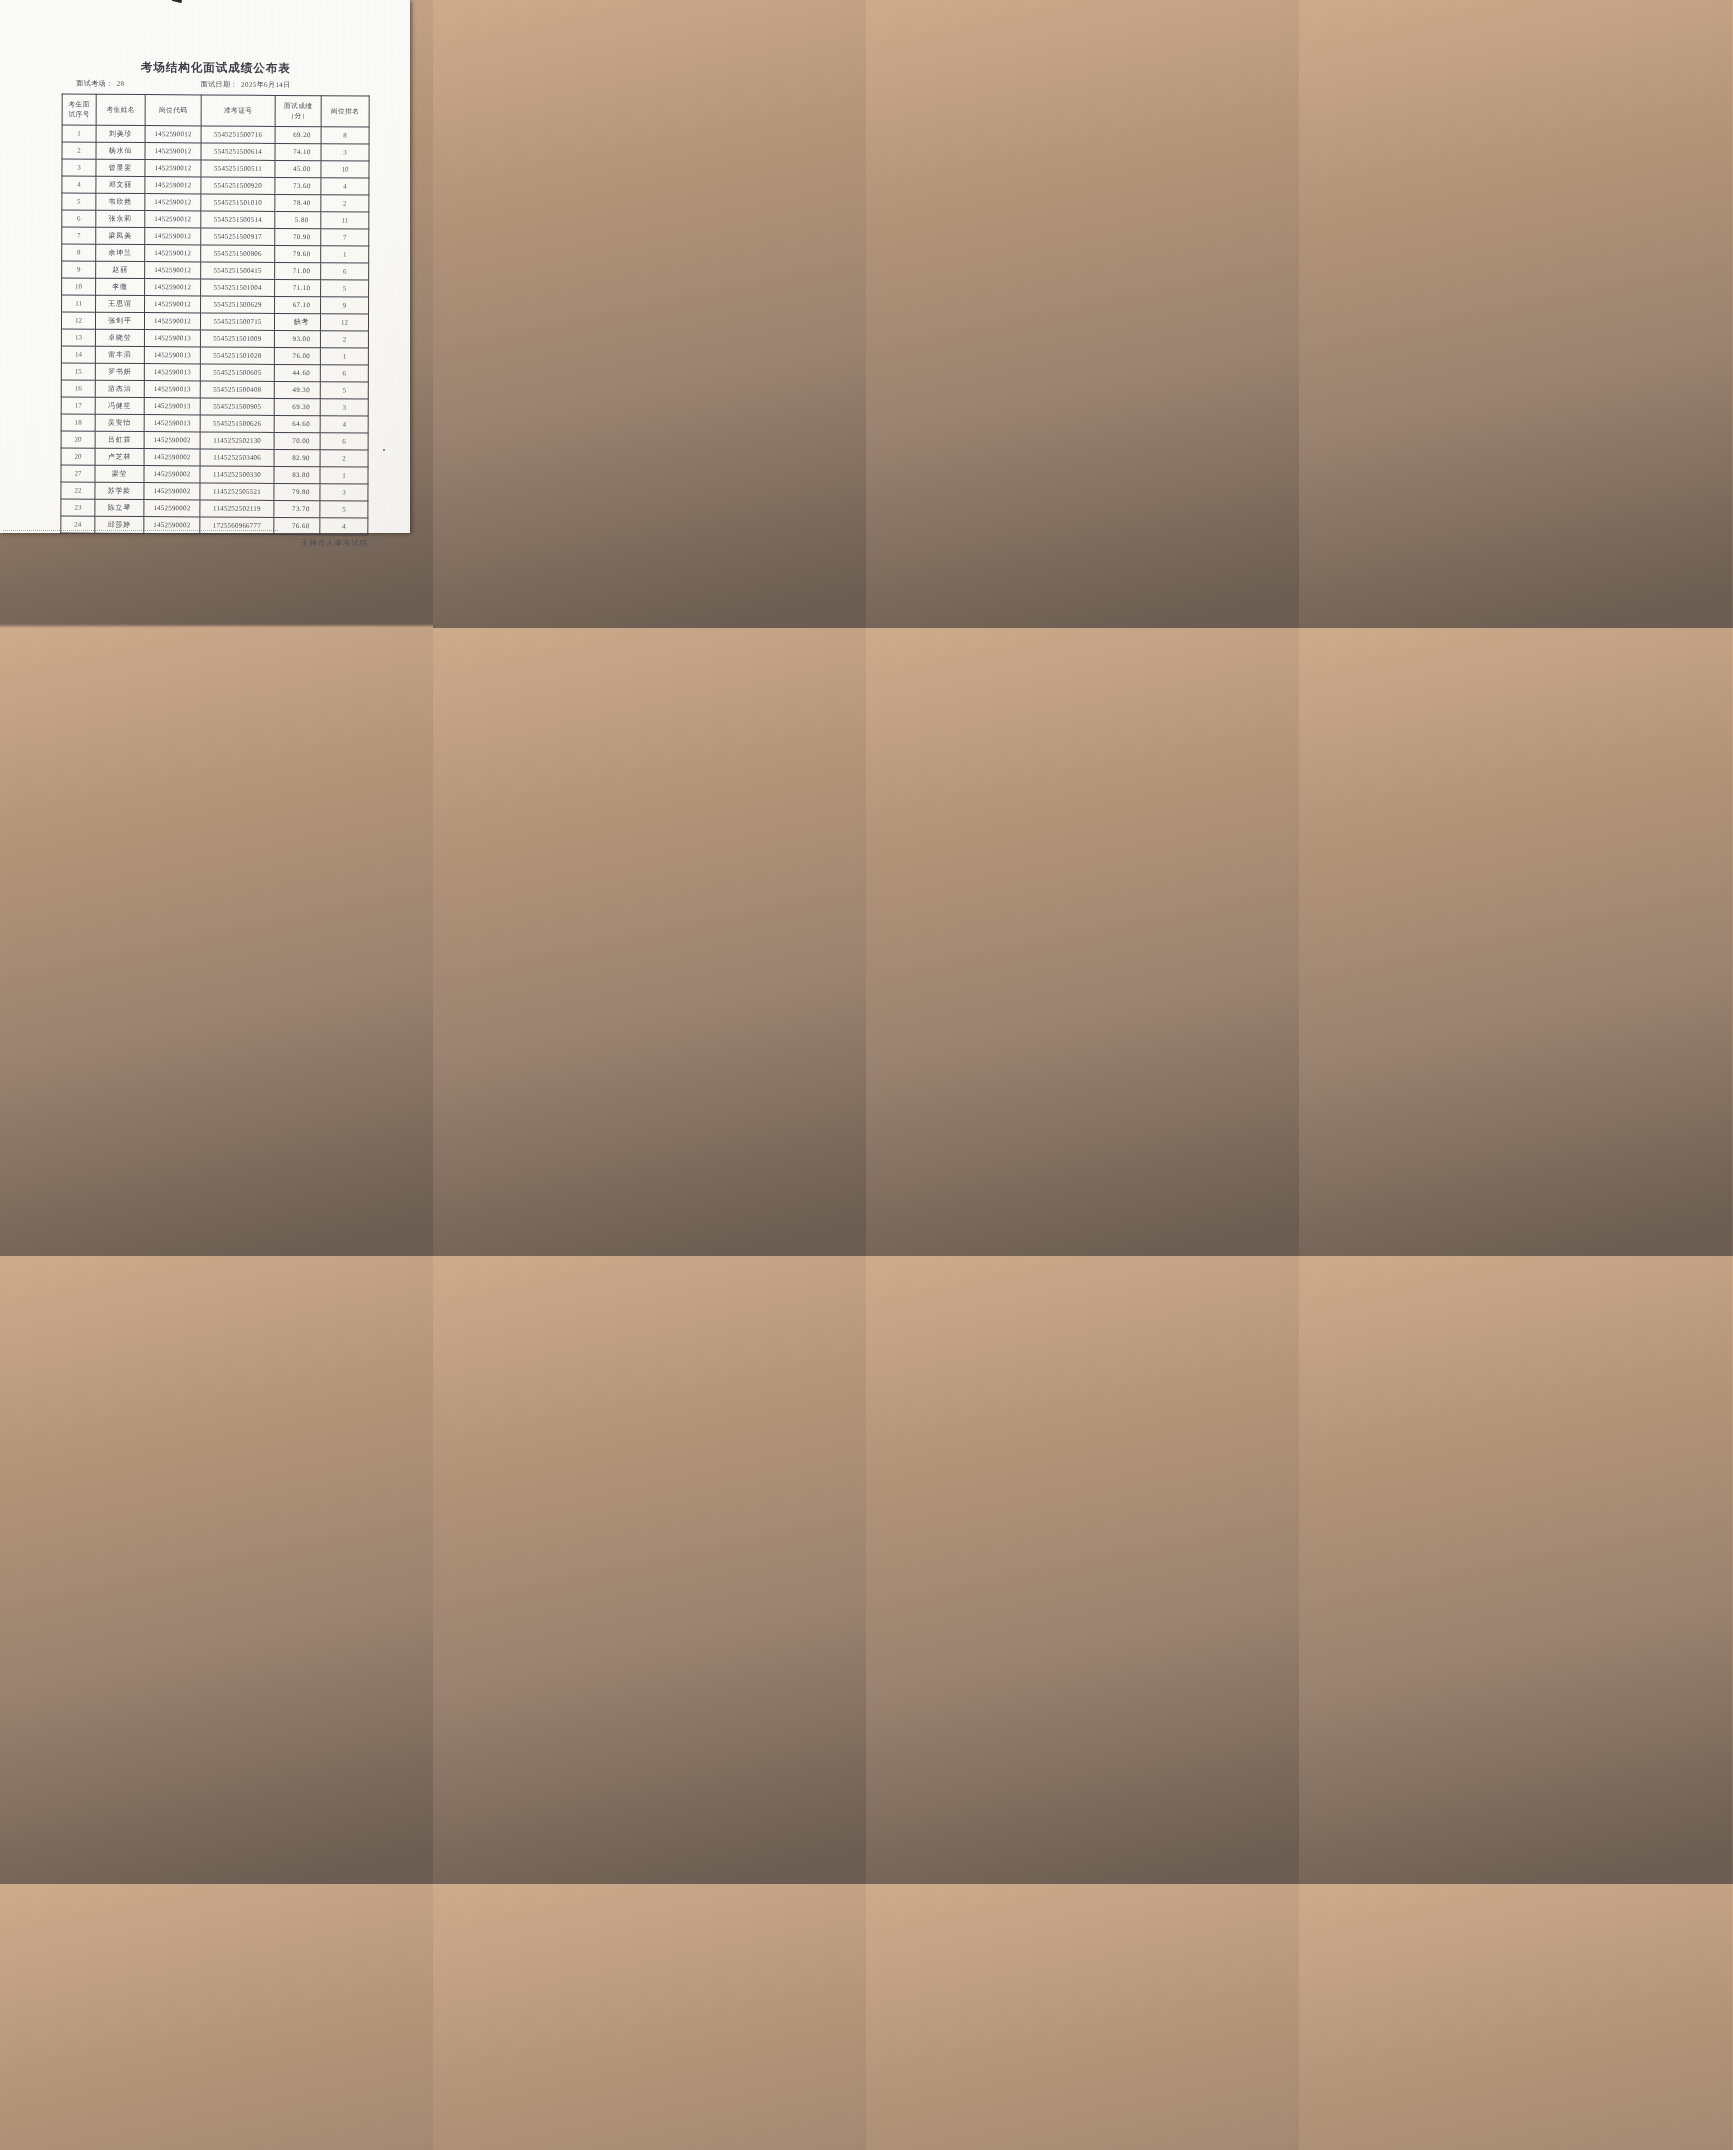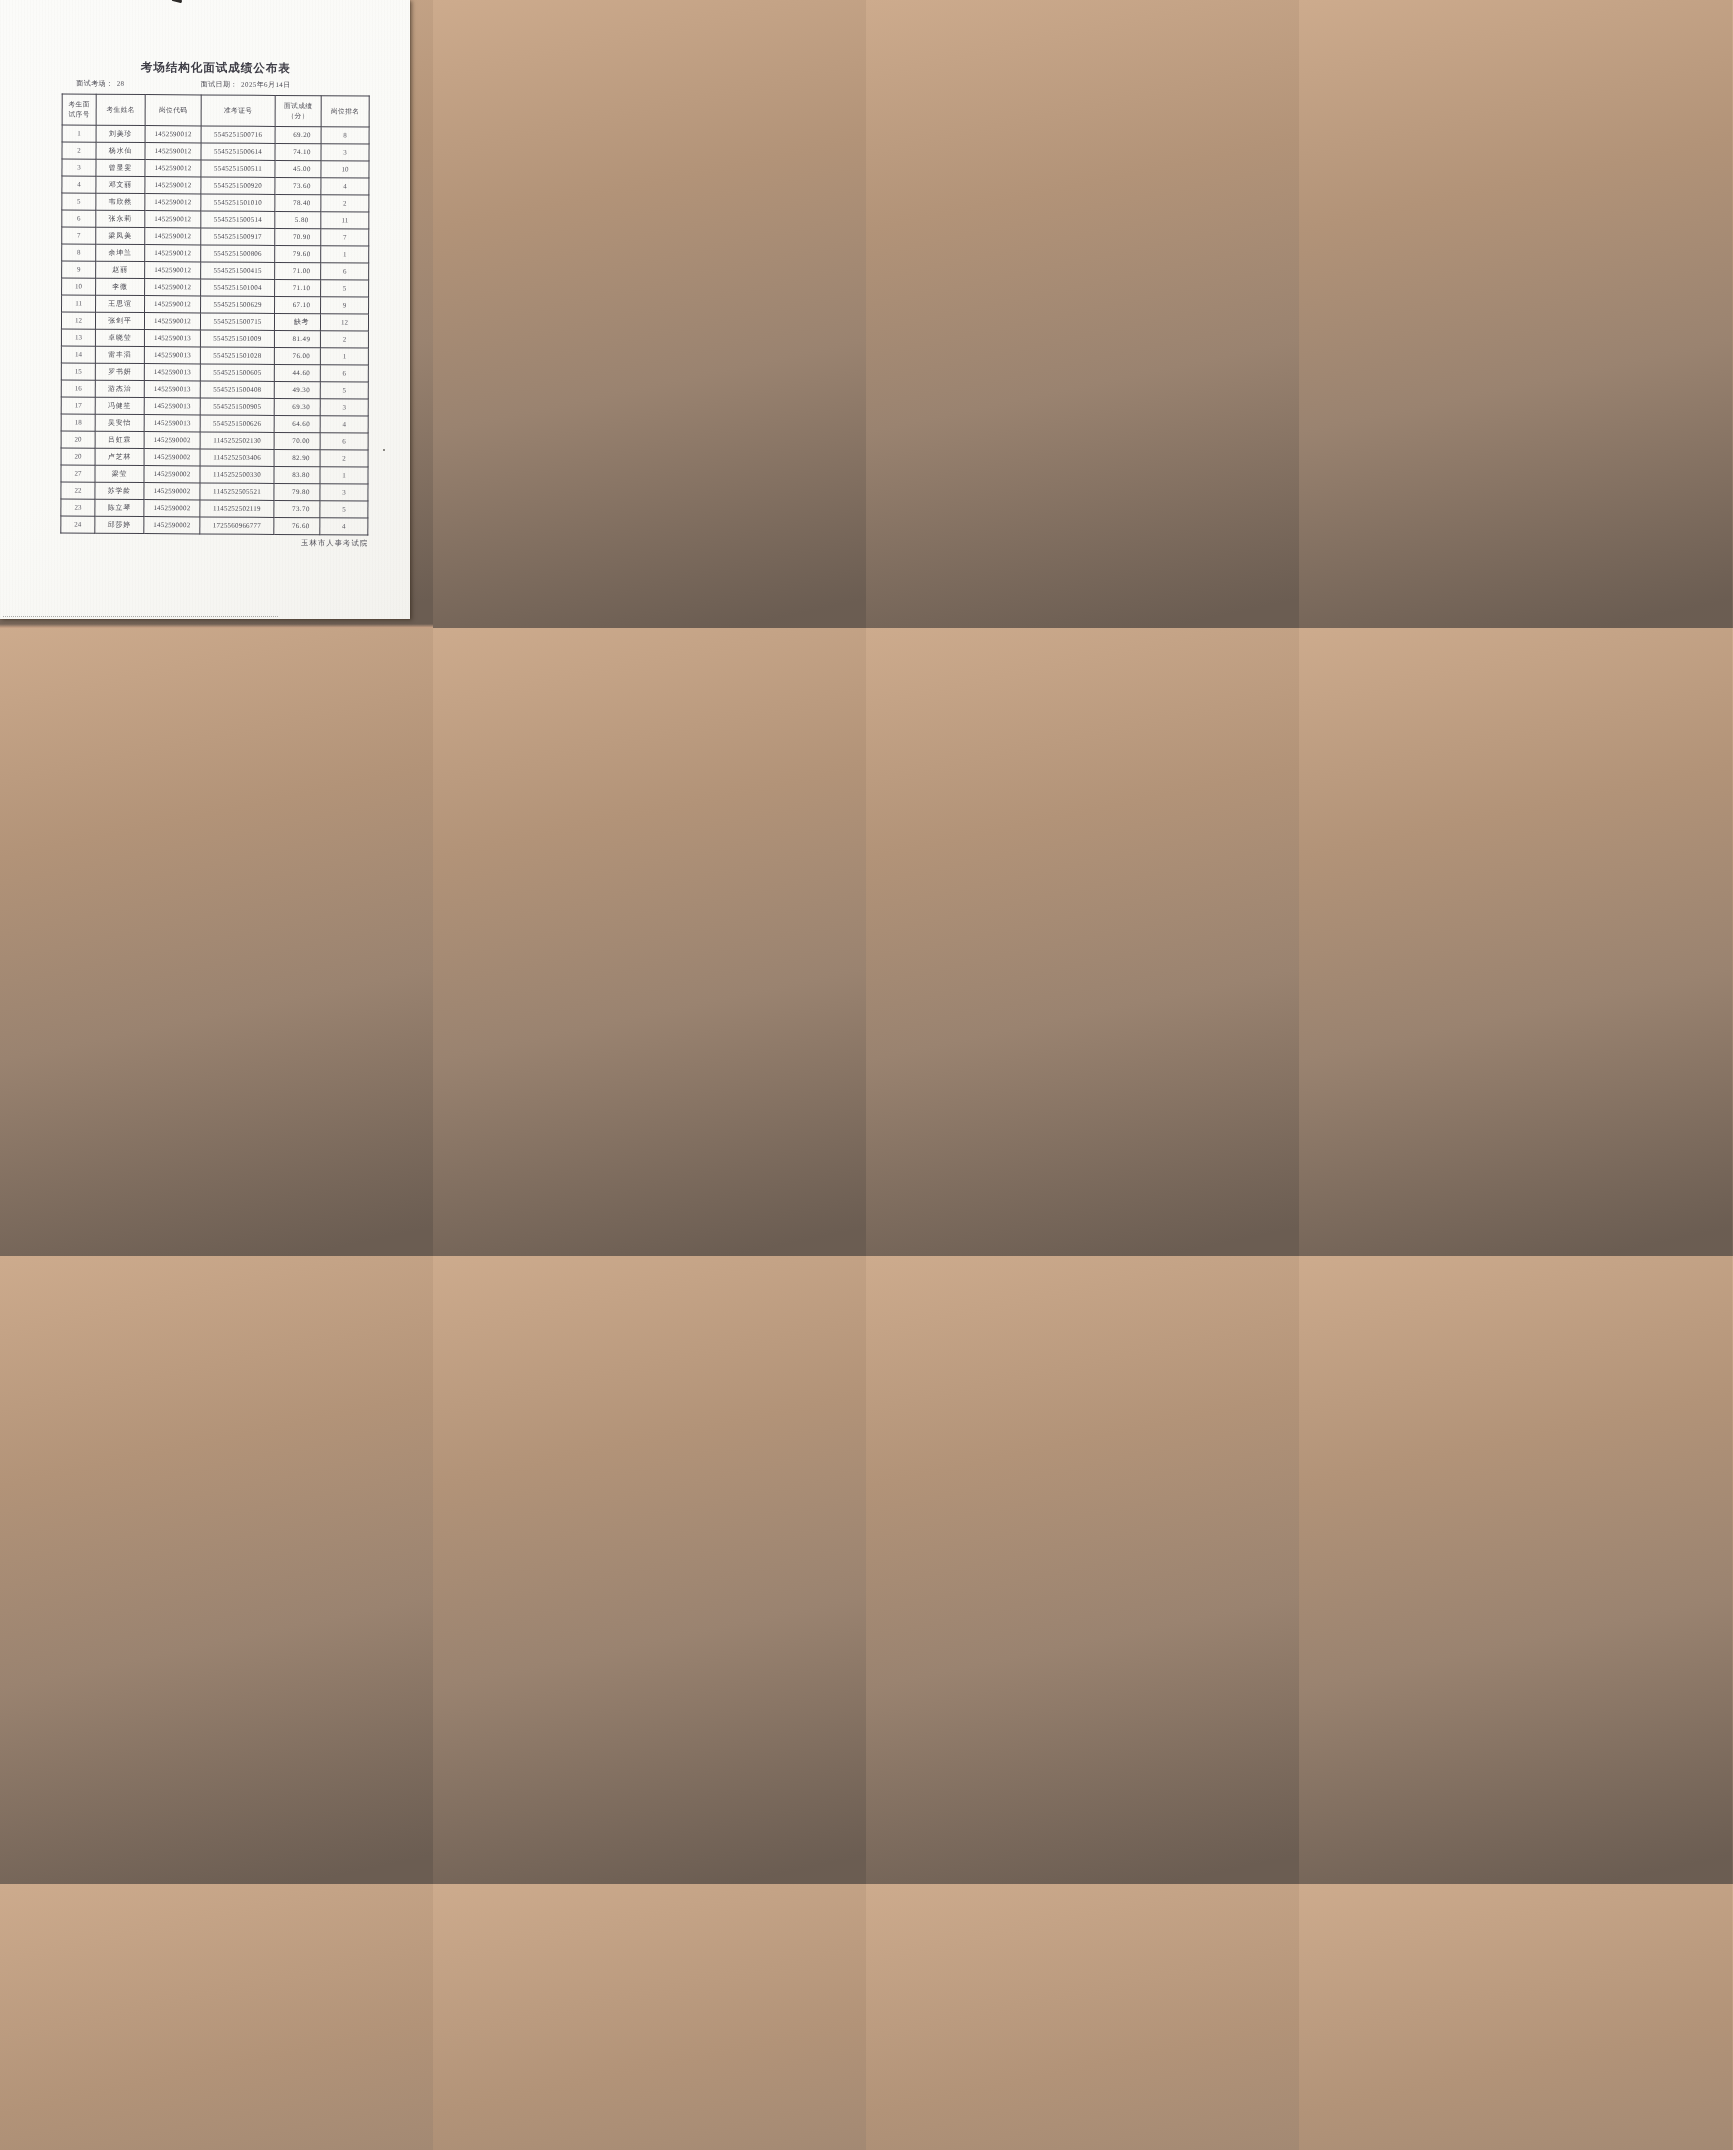--- a/index.html
+++ b/index.html
@@ -18,21 +18,21 @@
     font-family:"Liberation Serif","DejaVu Serif",serif;
     background:linear-gradient(168deg,var(--desk-top) 0%,#b29378 32%,var(--desk-mid) 60%,var(--desk-bottom) 96%);
     position:relative;
   }
   .desk-bottom-edge{
     position:absolute;left:0;bottom:0;width:100%;height:3.9px;
     background:linear-gradient(180deg,rgba(0,0,0,0) 0%,var(--desk-edge) 85%);
     filter:blur(0.4px);
   }
   .paper{
-    position:absolute;left:0;top:0;width:410px;height:619px;
+    position:absolute;left:0;top:0;width:410px;height:533px;
     background:
       repeating-linear-gradient(90deg,rgba(70,60,50,0.014) 0 0.9px,rgba(0,0,0,0) 0.9px 3px),
       linear-gradient(140deg,#fbfbf9 0%,var(--paper) 55%,#f3f2ee 100%);
     box-shadow:1.7px 1.3px 3.9px rgba(48,36,26,0.55), 0.4px 0.4px 0 rgba(90,75,60,0.35);
   }
   .paper-edge-smudge{
     position:absolute;left:3.4px;bottom:2.2px;width:275px;height:0;
     border-bottom:0.9px dotted rgba(110,108,105,0.55);
   }
   .top-edge-mark{
@@ -214,21 +214,21 @@
             <td class="col-2">1452590012</td>
             <td class="col-3">5545251500715</td>
             <td class="col-4">缺考</td>
             <td class="col-5">12</td>
           </tr>
           <tr>
             <td class="col-0">13</td>
             <td class="col-1">卓晓莹</td>
             <td class="col-2">1452590013</td>
             <td class="col-3">5545251501009</td>
-            <td class="col-4">81.49</td>
+            <td class="col-4">93.00</td>
             <td class="col-5">2</td>
           </tr>
           <tr>
             <td class="col-0">14</td>
             <td class="col-1">雷丰滔</td>
             <td class="col-2">1452590013</td>
             <td class="col-3">5545251501028</td>
             <td class="col-4">76.00</td>
             <td class="col-5">1</td>
           </tr>

